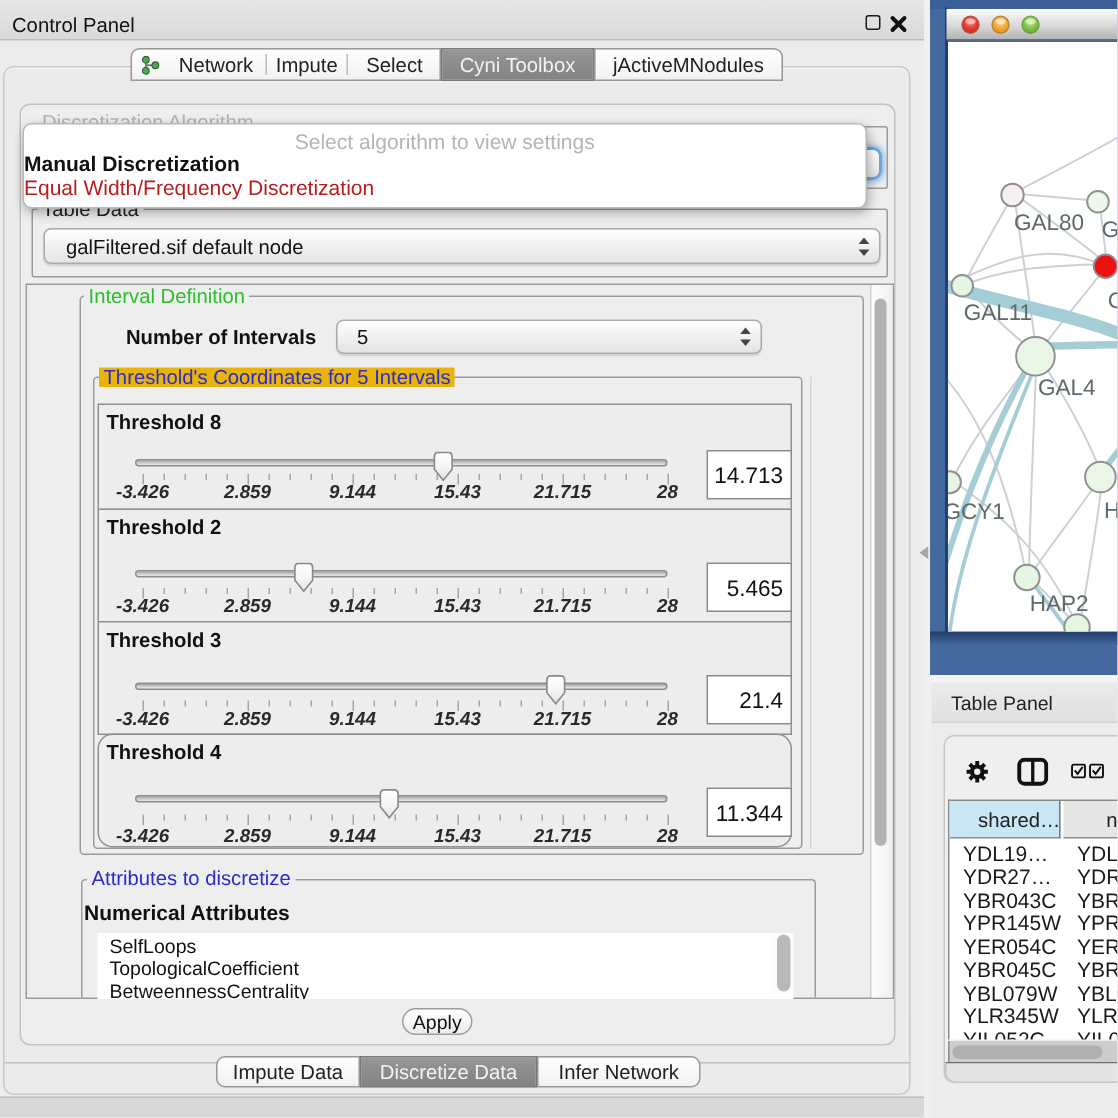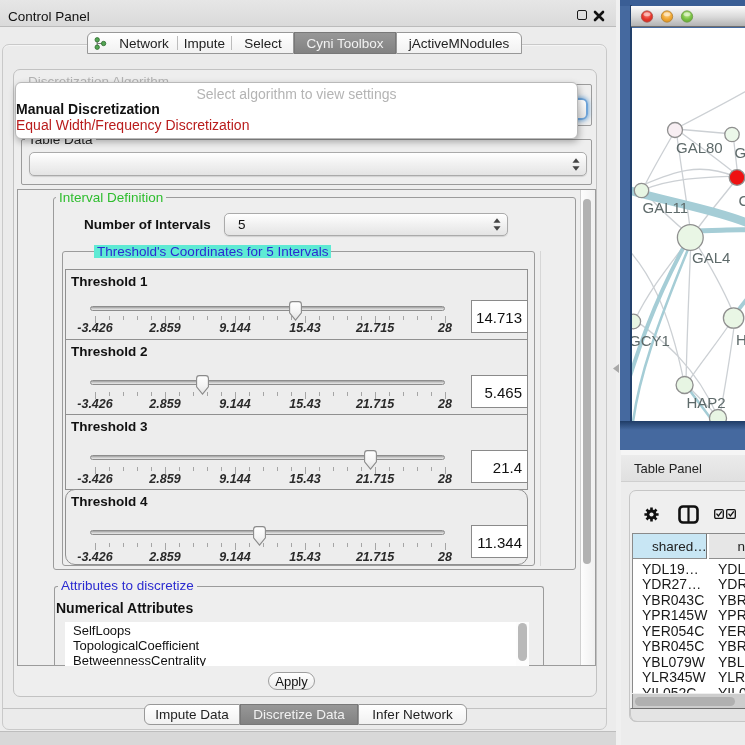--- a/index.html
+++ b/index.html
@@ -50,20 +50,21 @@
 
 <div class="abs" style="left:13px;top:69px;width:584px;height:628px;background:#eeeeee;border:1px solid #c2c2c2;border-radius:7px;"></div>
 
 <div class="gbx" style="left:21px;top:84px;width:571px;height:42px;"></div>
 <div class="gtitle" style="left:25px;top:75px;color:#b2b2b2;background:transparent;">Discretization Algorithm</div>
 <div class="abs" style="left:29px;top:98px;width:559px;height:22px;border:2px solid #6fa4d8;border-radius:6px;box-shadow:0 0 4px 1px rgba(90,155,213,.75);background:linear-gradient(#fff,#e6e6e6);"></div>
 
 <div class="gbx" style="left:21px;top:139px;width:571px;height:46px;"></div>
 <div class="gtitle" style="left:25px;top:133px;color:#222;background:#eeeeee;">Table Data</div>
 <div class="combo" style="left:29px;top:152px;width:558px;height:24px;">
+ <span style="position:absolute;left:14px;top:4px;">galFiltered.sif default node</span>
  <svg class="ar" viewBox="0 0 9 14">
       <path d="M4.5 0 L8.5 5 H0.5 Z" fill="#444"></path>
       <path d="M4.5 14 L8.5 9 H0.5 Z" fill="#444"></path>
     </svg>
 </div>
 
 <div class="abs" style="left:15px;top:82px;width:563px;height:57px;background:#ffffff;border:1px solid #b9b9b9;border-radius:6px;box-shadow:1px 3px 7px rgba(0,0,0,.3);"></div>
 <div class="abs" style="left:15px;top:86px;width:563px;text-align:center;font-size:14px;color:#b4b4b4;">Select algorithm to view settings</div>
 <div class="abs" style="left:16px;top:101px;font-size:14px;font-weight:bold;color:#111;">Manual Discretization</div>
 <div class="abs" style="left:16px;top:116.5px;font-size:14px;color:#b91c1c;">Equal Width/Frequency Discretization</div>
@@ -77,23 +78,23 @@
 <div class="abs" style="left:84px;top:216.5px;font-size:13.5px;font-weight:bold;color:#111;">Number of Intervals</div>
 <div class="combo" style="left:224px;top:213px;width:284px;height:23px;">
  <span style="position:absolute;left:13px;top:3px;">5</span>
  <svg class="ar" viewBox="0 0 9 14">
       <path d="M4.5 0 L8.5 5 H0.5 Z" fill="#444"></path>
       <path d="M4.5 14 L8.5 9 H0.5 Z" fill="#444"></path>
     </svg>
 </div>
 <div class="gbx" style="left:62px;top:251px;width:473px;height:315px;border-radius:3px;"></div>
 <div class="abs" style="left:540px;top:251px;width:1px;height:315px;background:#d6d6d6;"></div>
-<div class="gtitle blb" style="left:66px;top:245px;background:#5eead4;margin-left:28px;">Threshold's Coordinates for 5 Intervals</div>
+<div class="gtitle blb" style="left:66px;top:245px;background:#eab308;">Threshold's Coordinates for 5 Intervals</div>
 <div class="thblock" style="top:269px;height:71px;">
-    <div class="thlbl" style="top:4px;">Threshold 1</div>
+    <div class="thlbl" style="top:4px;">Threshold 8</div>
     <div class="track" style="top:35.5px;"></div>
     <div class="tick" style="left:29px;top:46px;height:7px;"></div>
     <div class="tick" style="left:43px;top:46px;height:4px;"></div>
     <div class="tick" style="left:57px;top:46px;height:4px;"></div>
     <div class="tick" style="left:71px;top:46px;height:4px;"></div>
     <div class="tick" style="left:85px;top:46px;height:4px;"></div>
     <div class="tick" style="left:99px;top:46px;height:7px;"></div>
     <div class="tick" style="left:113px;top:46px;height:4px;"></div>
     <div class="tick" style="left:127px;top:46px;height:4px;"></div>
     <div class="tick" style="left:141px;top:46px;height:4px;"></div>

